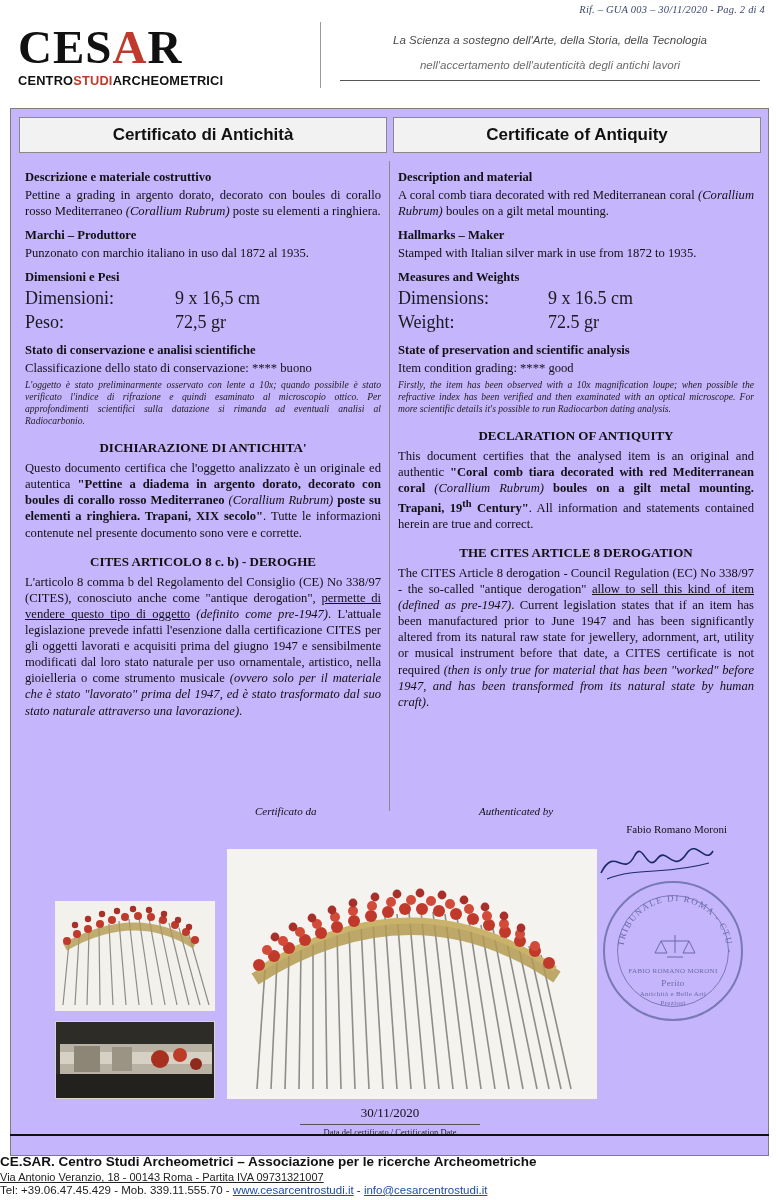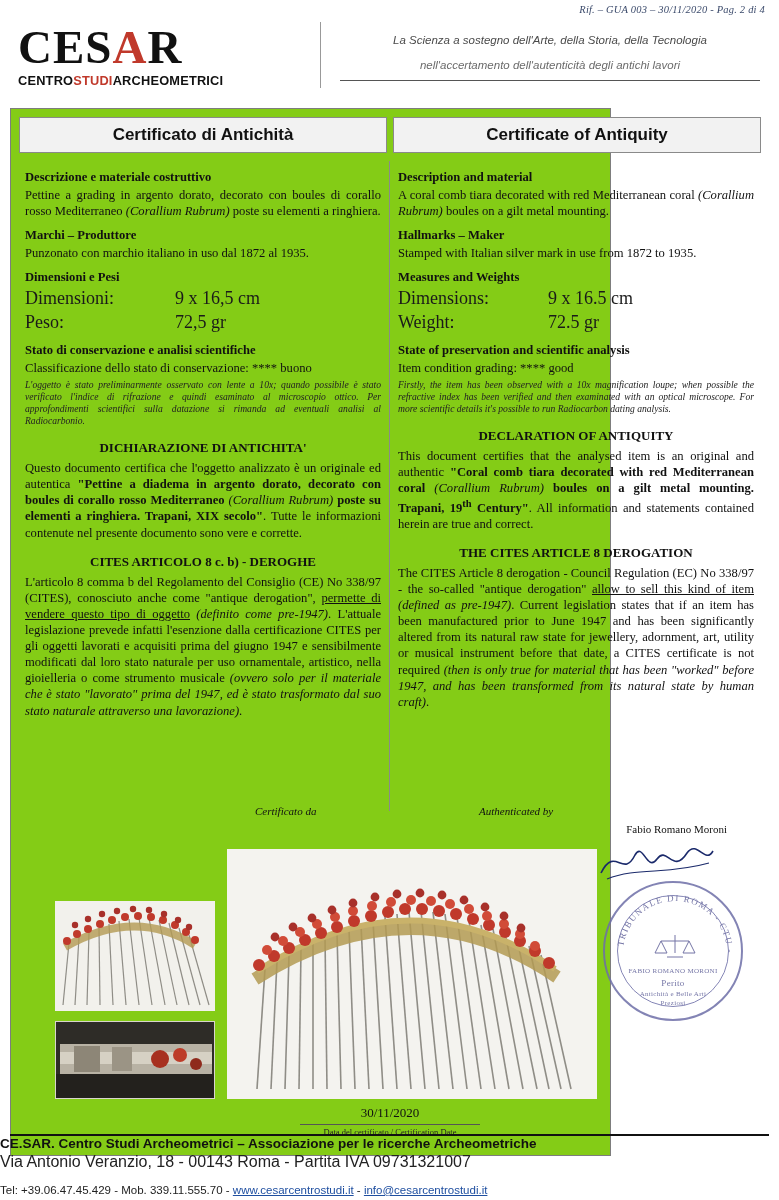--- a/index.html
+++ b/index.html
@@ -76,24 +76,24 @@
     position: absolute;
     left: 340px; top: 58px;
     width: 420px; height: 1px;
     background: #555;
   }
 
   
   .frame {
     position: absolute;
     left: 10px; top: 108px;
-    width: 601px;
+    width: 759px;
     height: 1048px;
     border: 1px solid #7d7d7d;
-    background: #84cc16;
+    background: #c4b5fd;
   }
   .title-row {
     position: absolute;
     left: 8px; top: 8px;
     width: 742px; height: 36px;
     display: flex;
   }
   .title-cell {
     flex: 1;
     border: 1px solid #8a8a8a;
@@ -236,21 +236,21 @@
     position: absolute;
     left: 0; right: 0; bottom: 4px;
     font-family: "Liberation Sans", sans-serif;
   }
   .footer-rule {
     position: absolute;
     left: 10px; right: 10px; bottom: 64px;
     height: 2px; background: #111;
   }
   .f1 { font-size: 13.5px; font-weight: bold; color: #111; margin-bottom: 2px; }
-  .f2 { font-size: 16px; color: #222; margin-bottom: 13px; }
+  .f2 { font-size: 11px; color: #222; margin-bottom: 1px; text-decoration: underline; }
   .f3 { font-size: 11.5px; color: #222; }
   .f3 a, .f3 span.link { color: #1f4fa0; text-decoration: underline; }
 </style>
 </head>
 <body>
 
 <div class="ref-line">Rif. – GUA 003 – 30/11/2020 - Pag. 2 di 4</div>
 
 <div class="header">
   <div class="logo-block">

